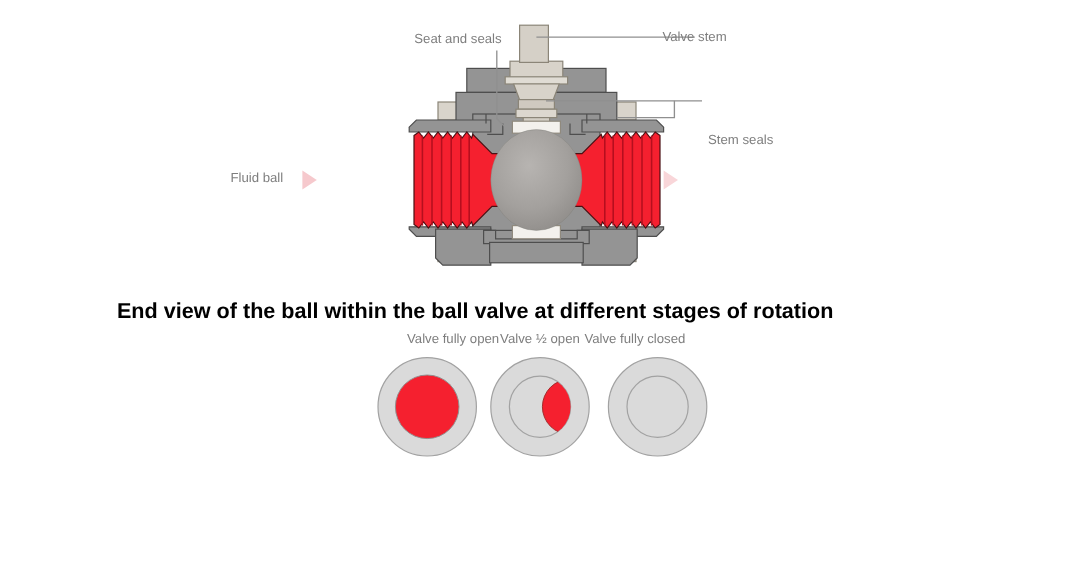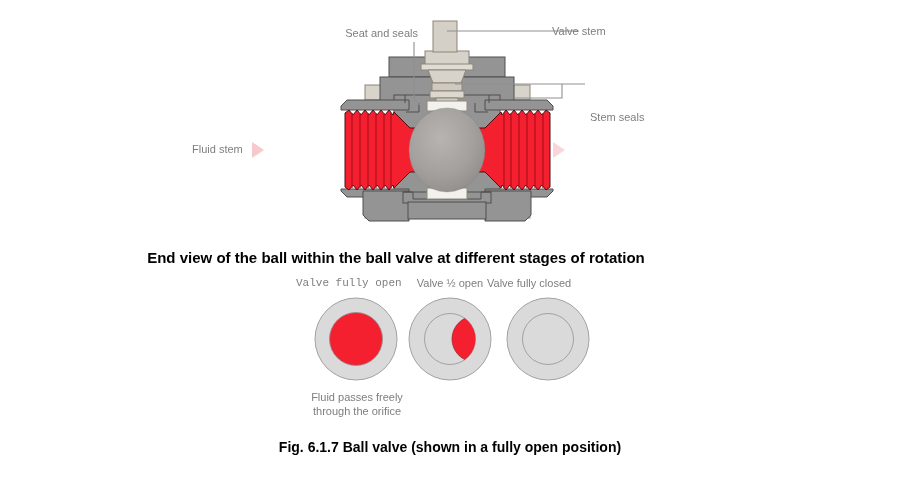--- a/index.html
+++ b/index.html
@@ -9,21 +9,21 @@
   }
   .canvas svg{position:absolute;left:0;top:0;}
   .lbl{
     position:absolute;font-size:11px;line-height:13px;color:#7e7e7e;
     white-space:nowrap;
   }
   .lbl.right{text-align:right;}
   .lbl.center{text-align:center;white-space:normal;}
   .heading{
     position:absolute;left:0;width:792px;text-align:center;
-    font-size:15px;font-weight:bold;color:#000000;
+    font-size:18px;font-weight:bold;color:#000000;
   }
   .caption{
     position:absolute;left:0;width:900px;text-align:center;
     font-size:14px;font-weight:bold;color:#000000;
   }
 </style>
 </head>
 <body>
 
 <div class="canvas">
@@ -154,30 +154,25 @@
       </g>
     </g>
   </svg>
 
   <div class="lbl right" style="right:482px;top:27px;">Seat and seals</div>
 
   <div class="lbl" style="left:552px;top:25px;">Valve stem</div>
 
   <div class="lbl" style="left:590px;top:79px;margin-top:32px;">Stem seals</div>
 
-  <div class="lbl" style="left:192px;top:143px;">Fluid stem</div>
+  <div class="lbl" style="left:192px;top:143px;">Fluid ball</div>
 
   <div class="heading" style="top:249px;">End view of the ball within the ball valve at different stages of rotation</div>
 
-  <div class="lbl" style="left:296px;top:277px;width:120px;text-align:left;font-family:Liberation Mono, monospace;">Valve fully open</div>
+  <div class="lbl" style="left:296px;top:277px;width:120px;text-align:right;">Valve fully open</div>
 
   <div class="lbl" style="left:390px;top:277px;width:120px;text-align:center;">Valve ½ open</div>
 
   <div class="lbl" style="left:487px;top:277px;width:122px;">Valve fully closed</div>
 
-  <div class="lbl center" style="left:297px;top:390px;width:120px;line-height:14px;">
-    <span>Fluid passes freely</span><br>
-    <span>through the orifice</span>
-  </div>
 
-  <div class="caption" style="top:439px;">Fig. 6.1.7 Ball valve (shown in a fully open position)</div>
 
 </div>
 
 </body></html>

